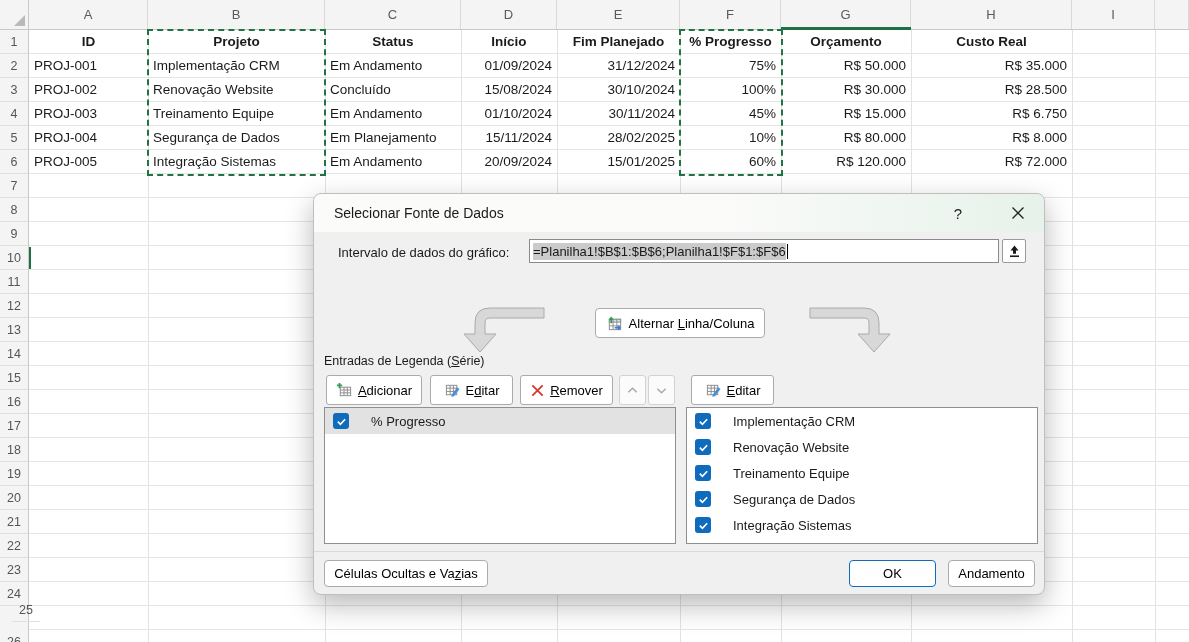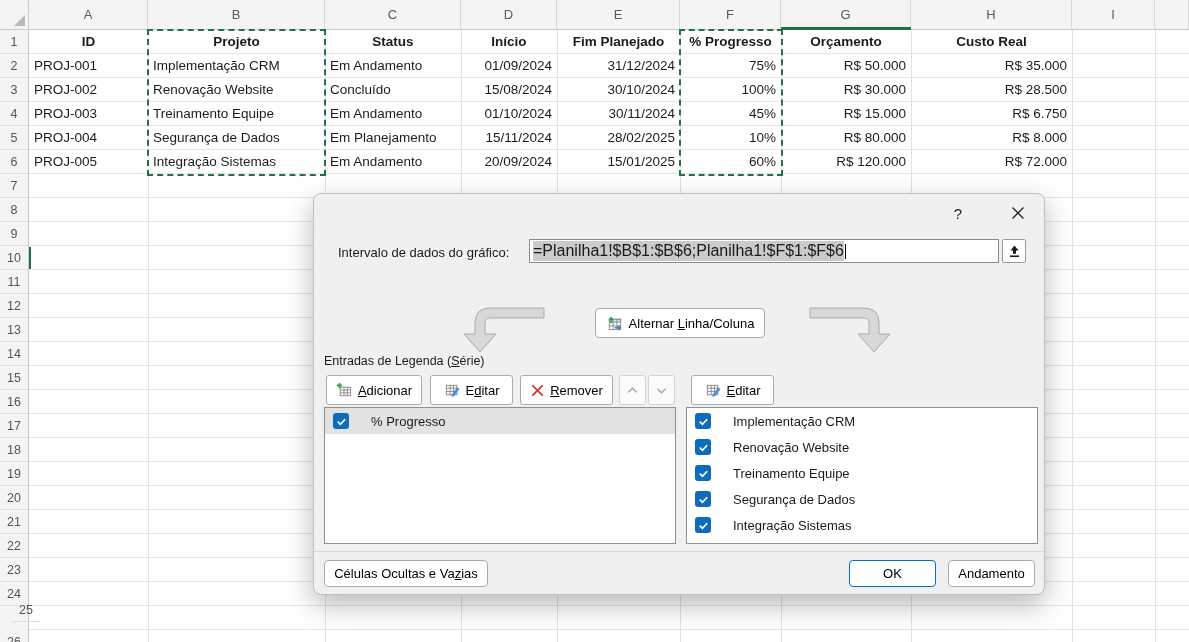--- a/index.html
+++ b/index.html
@@ -44,21 +44,21 @@
                background:linear-gradient(90deg,#fbfbfa 55%, #e6f2ea 100%);
                display:flex; align-items:center; padding-left:20px; font-size:14px; }
   .titlebtn { position:absolute; top:0; height:38px; display:flex; align-items:center;
               justify-content:center; color:#222; }
   #help-btn { left:628px; width:32px; font-size:15px; }
   #close-btn { left:686px; width:36px; }
 
   #range-label { position:absolute; left:24px; top:51px; font-size:13px; }
   #range-box { position:absolute; left:215px; top:45px; width:470px; height:24px; background:#fff;
                border:1px solid #8a8a8a; display:flex; align-items:center; padding-left:3px;
-               font-size:16px; white-space:nowrap; overflow:hidden; }
+               font-size:13px; white-space:nowrap; overflow:hidden; }
   #range-box .sel { background:#cbcbcb; padding:1px 0; }
   #range-box .caret { display:inline-block; width:1px; height:15px; background:#000; margin-left:1px; }
   #collapse-btn { position:absolute; left:688px; top:45px; width:24px; height:24px; background:#fff;
                   border:1px solid #9a9a9a; border-radius:2px; display:flex; align-items:center; justify-content:center; }
 
   .curve-arrow { position:absolute; top:107px; width:92px; height:54px; }
   #swap-btn { position:absolute; left:281px; top:114px; width:170px; height:30px; background:#fff;
               border:1px solid #ababab; border-radius:4px; display:flex; align-items:center;
               justify-content:center; gap:6px; font-size:13px; }
 
@@ -200,20 +200,23 @@
       <div class="cell right" style="left: 781px; width: 130px; top: 150px;">R$ 120.000</div>
       <div class="cell right" style="left: 911px; width: 161px; top: 150px;">R$ 72.000</div>
     </div>
 
   <div class="ants" style="left:147px; top:29px; width:179px; height:147px;"></div>
   <div class="ants" style="left:679px; top:29px; width:104px; height:147px;"></div>
   <div id="active-tick" style="top:247px; height:22px;"></div>
 </div>
 
 <div id="dlg">
+  <div id="dlg-title">
+    <span>Selecionar Fonte de Dados</span>
+  </div>
   <div class="titlebtn" id="help-btn">
     <span>?</span>
   </div>
   <div class="titlebtn" id="close-btn">
     <svg width="14" height="14" viewBox="0 0 14 14">
         <path d="M1.5 1.5 L12.5 12.5 M12.5 1.5 L1.5 12.5" stroke="#222" stroke-width="1.3" fill="none"></path>
       </svg>
   </div>
 
   <div id="range-label">Intervalo de dados do gráfico:</div>

